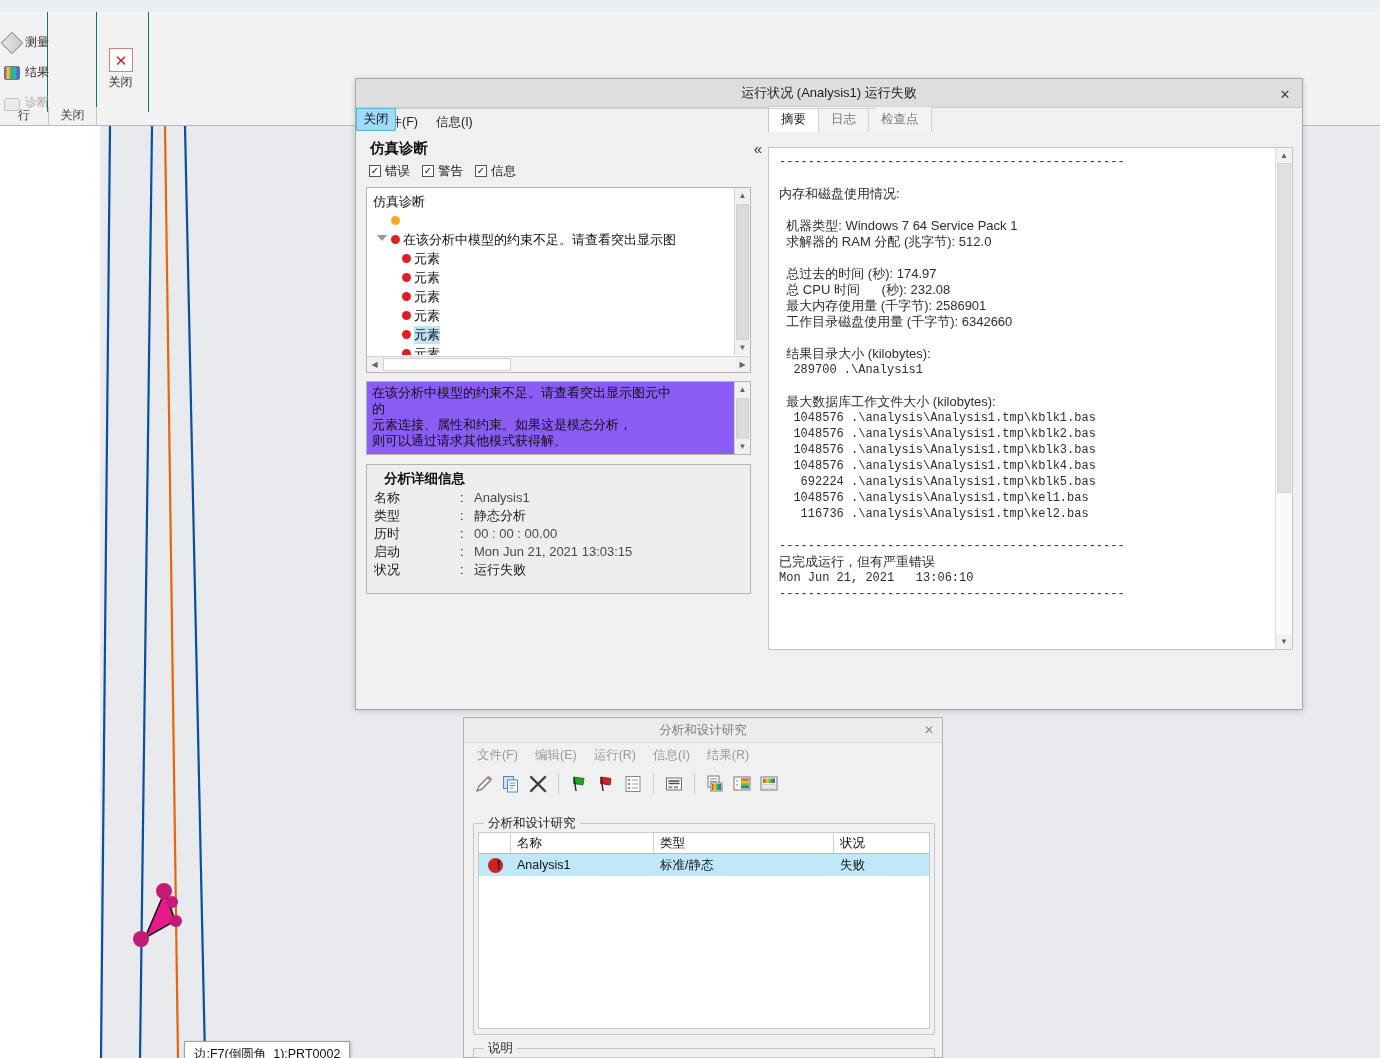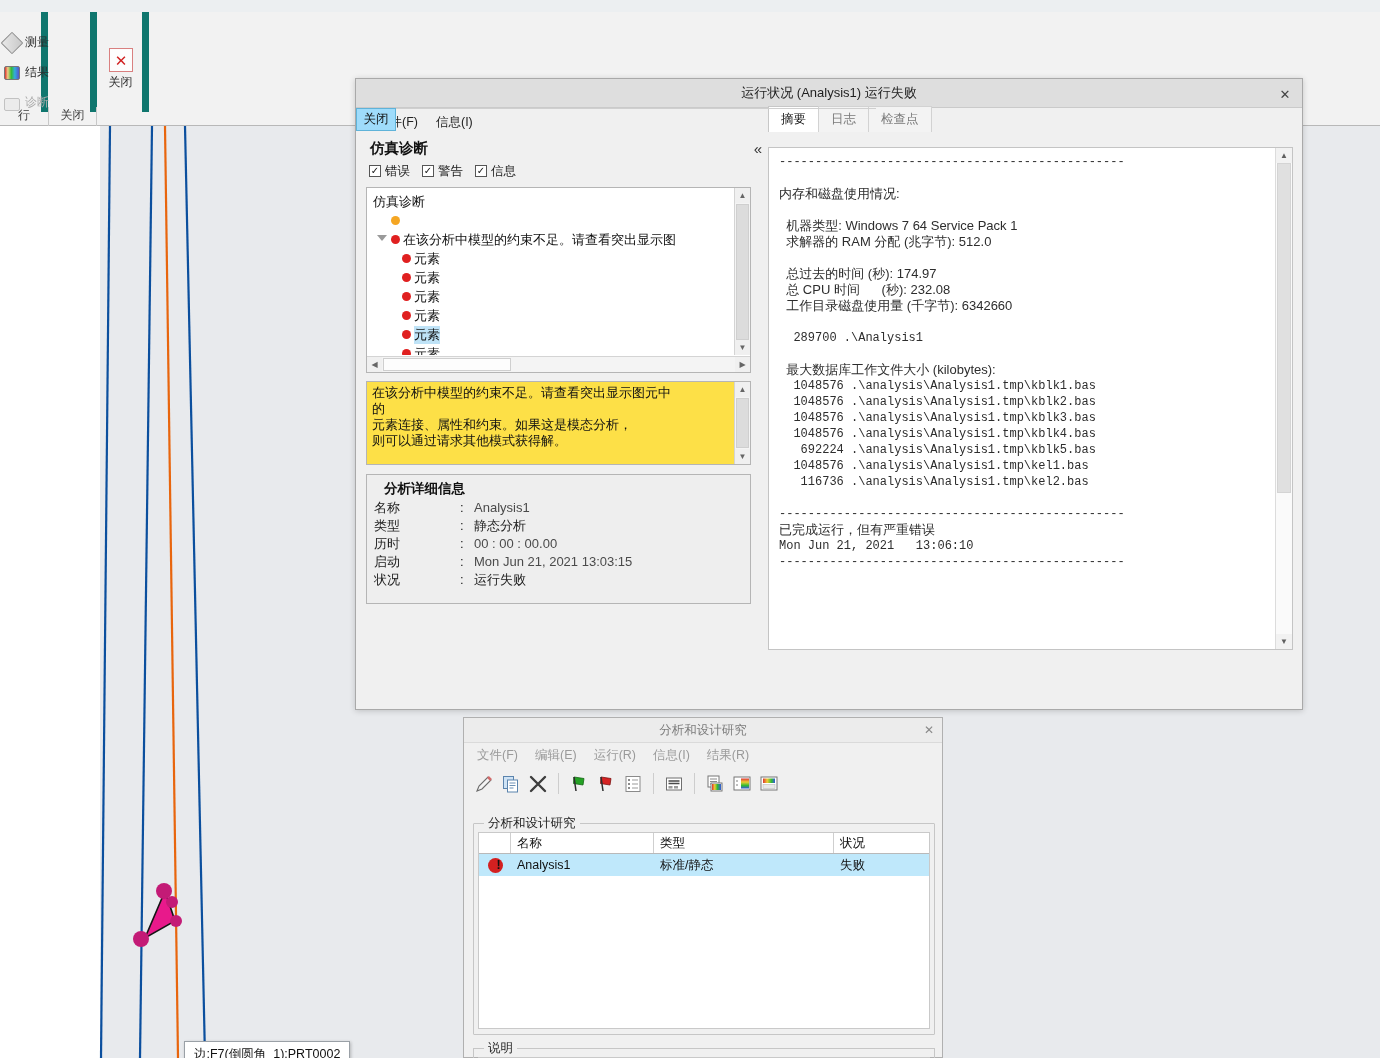--- a/index.html
+++ b/index.html
@@ -28,21 +28,21 @@
     position: absolute; left: 0; top: 0; width: 1380px; height: 126px;
     background: #f2f2f2;
     border-bottom: 1px solid #b8b8b8;
   }
   .ribbon-top-strip {
     position: absolute; left: 0; top: 0; width: 1380px; height: 12px;
     background: #eceff1;
   }
   .rb-group {
     position: absolute; top: 12px; height: 100px;
-    border-right: 7px solid #0f766e;
+    border-right: 1px solid #0f766e;
   }
   .rb-g1 { left: 0; width: 48px; }
   .rb-g2 { left: 48px; width: 49px; }
   .rb-g3 { left: 97px; width: 52px; }
   .rb-bottom-row {
     position: absolute; top: 107px; height: 19px;
     font-size: 12px; color: #3b3b3b; text-align: center;
   }
   .rb-b1 { left: 0; width: 48px; }
   .rb-b2 { left: 48px; width: 49px; border-left: 1px solid #c8c8c8; border-right: 1px solid #c8c8c8;}
@@ -174,21 +174,21 @@
   .sb-h .arrow-l, .sb-h .arrow-r {
     position: absolute; top: 0; width: 15px; height: 15px; background: #f0f0f0;
     display: flex; align-items: center; justify-content: center; font-size: 8px; color: #666;
   }
   .sb-h .arrow-l { left: 0; }
   .sb-h .arrow-r { right: 0; }
   .sb-h .thumb { position: absolute; top: 1px; left: 16px; height: 13px; width: 128px; background: #fdfdfd; border: 1px solid #cfcfcf; }
 
   .desc-box {
     position: relative; margin-top: 8px;
-    width: 385px; height: 84px; background: #fde047; border: 1px solid #b5b5b5;
+    width: 385px; height: 74px; background: #8b5cf6; border: 1px solid #b5b5b5;
     overflow: hidden;
   }
   .desc-inner { position: absolute; left: 0; top: 0; right: 17px; bottom: 0; padding: 3px 3px 0 5px; }
   .desc-inner div { font-size: 13px; line-height: 16px; color: #111; }
 
   .details-box {
     position: relative; margin-top: 9px;
     width: 385px; height: 130px; background: #eeeeee; border: 1px solid #b5b5b5;
     padding: 5px 0 0 7px;
   }
@@ -632,22 +632,24 @@
       <div class="log-inner" id="log-inner">
           <div class="log-line">------------------------------------------------</div>
           <div class="log-line">&nbsp;</div>
           <div class="log-line cn">内存和磁盘使用情况:</div>
           <div class="log-line">&nbsp;</div>
           <div class="log-line cn">  机器类型: Windows 7 64 Service Pack 1</div>
           <div class="log-line cn">  求解器的 RAM 分配 (兆字节): 512.0</div>
           <div class="log-line">&nbsp;</div>
           <div class="log-line cn">  总过去的时间 (秒): 174.97</div>
           <div class="log-line cn">  总 CPU 时间      (秒): 232.08</div>
+          <div class="log-line cn">  最大内存使用量 (千字节): 2586901</div>
           <div class="log-line cn">  工作目录磁盘使用量 (千字节): 6342660</div>
           <div class="log-line">&nbsp;</div>
+          <div class="log-line cn">  结果目录大小 (kilobytes):</div>
           <div class="log-line">  289700 .\Analysis1</div>
           <div class="log-line">&nbsp;</div>
           <div class="log-line cn">  最大数据库工作文件大小 (kilobytes):</div>
           <div class="log-line">  1048576 .\analysis\Analysis1.tmp\kblk1.bas</div>
           <div class="log-line">  1048576 .\analysis\Analysis1.tmp\kblk2.bas</div>
           <div class="log-line">  1048576 .\analysis\Analysis1.tmp\kblk3.bas</div>
           <div class="log-line">  1048576 .\analysis\Analysis1.tmp\kblk4.bas</div>
           <div class="log-line">   692224 .\analysis\Analysis1.tmp\kblk5.bas</div>
           <div class="log-line">  1048576 .\analysis\Analysis1.tmp\kel1.bas</div>
           <div class="log-line">   116736 .\analysis\Analysis1.tmp\kel2.bas</div>

